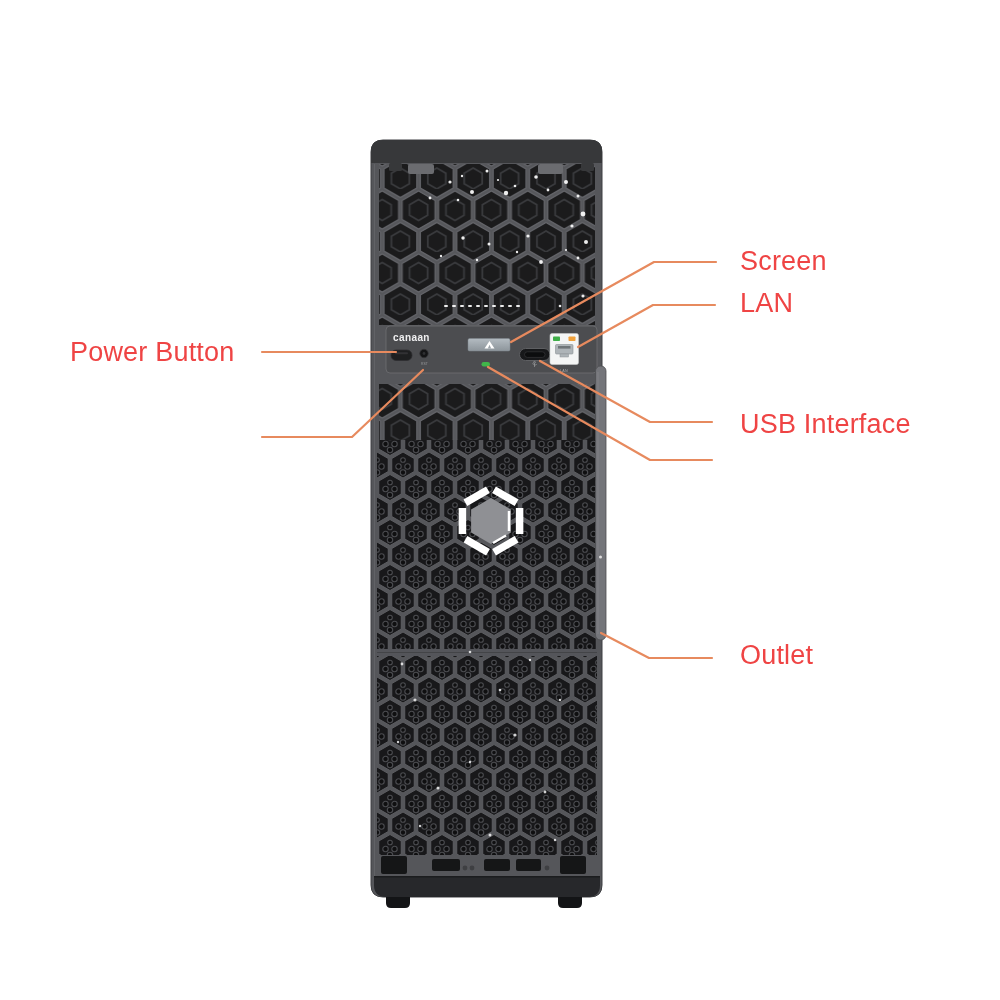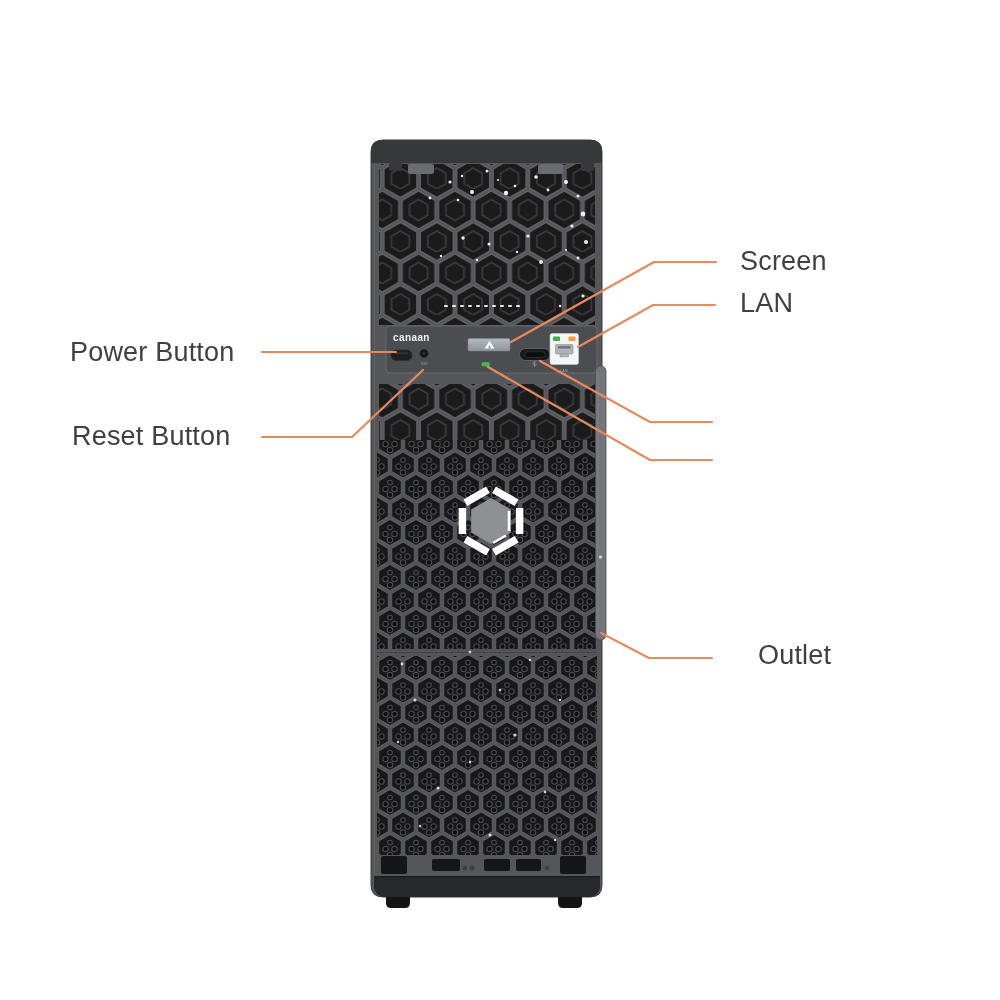--- a/index.html
+++ b/index.html
@@ -1,27 +1,27 @@
 <!DOCTYPE html>
 <html><head>
 <meta charset="utf-8">
 <style>
   html,body{margin:0;padding:0;background:#ffffff;}
   .stage{position:relative;width:1000px;height:1000px;overflow:hidden;background:#ffffff;
          font-family:"Liberation Sans",sans-serif;}
   .stage svg{position:absolute;left:0;top:0;}
-  .callout{position:absolute;font-size:27px;line-height:28px;color:#404040;
+  .callout{position:absolute;font-size:27px;line-height:28px;color:#ef4444;
            letter-spacing:.2px;white-space:nowrap;font-weight:400;}
   .c-power {left:62px;  top:338px;margin-left:8px;}
   .c-reset {left:72px;  top:422px;}
   .c-screen{left:740px; top:247px;}
   .c-lan   {left:740px; top:289px;}
   .c-usb   {left:740px; top:410px;}
   .c-status{left:740px; top:454px;}
-  .c-outlet{left:740px; top:641px;margin-left:18px;}
+  .c-outlet{left:740px; top:641px;}
 </style>
 </head>
 <body>
 
 <div class="stage">
 
   <svg width="1000" height="1000" viewBox="0 0 1000 1000">
     <defs>
       <path id="hx1" d="M0,-19 L16.45,-9.5 L16.45,9.5 L0,19 L-16.45,9.5 L-16.45,-9.5 Z"></path>
       <path id="hx2" d="M0,-13 L11.26,-6.5 L11.26,6.5 L0,13 L-11.26,6.5 L-11.26,-6.5 Z"></path>
@@ -227,17 +227,17 @@
       <path d="M262,437 H352 L423,370" stroke="#E78A5E"></path>
       <path d="M511,342 L654,262 H716" stroke="#E78A5E"></path>
       <path d="M578,347 L653,305 H715" stroke="#E78A5E"></path>
       <path d="M540,361 L650,422 H712" stroke="#E78A5E"></path>
       <path d="M488,367 L650,460 H712" stroke="#E78A5E"></path>
       <path d="M601,633 L649,658 H712" stroke="#E78A5E"></path>
     </g>
   </svg>
 
   <div class="callout c-power">Power Button</div>
-  <div class="callout c-reset">Reset Button</div>
   <div class="callout c-screen">Screen</div>
   <div class="callout c-lan">LAN</div>
+  <div class="callout c-usb">USB Interface</div>
   <div class="callout c-outlet">Outlet</div>
 </div>
 
 </body></html>

